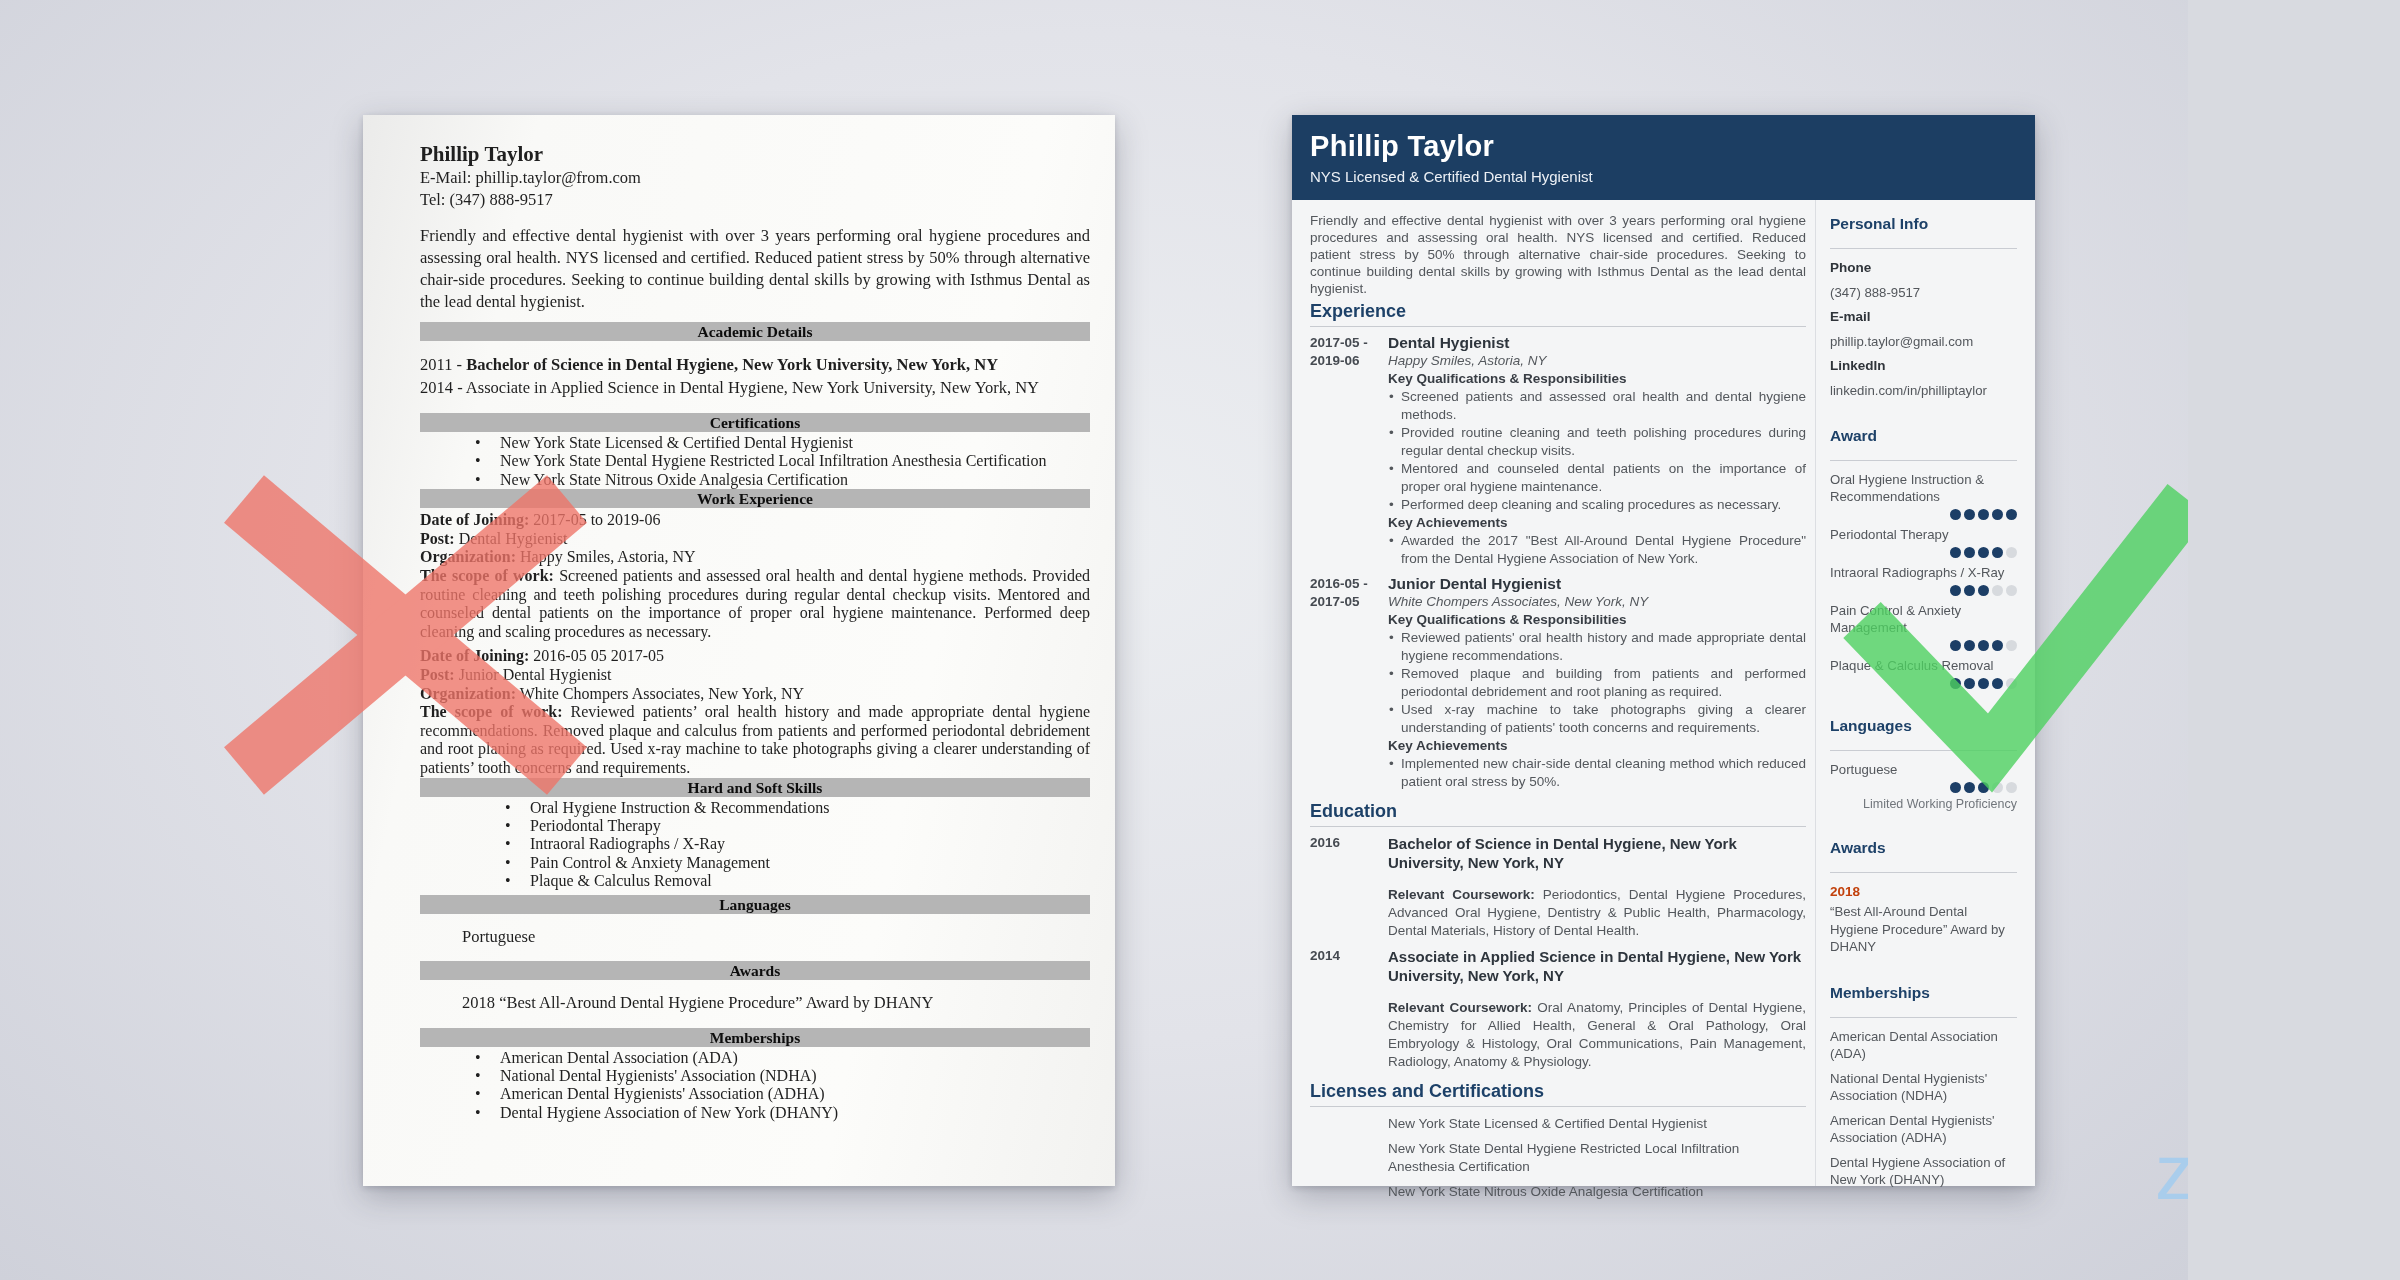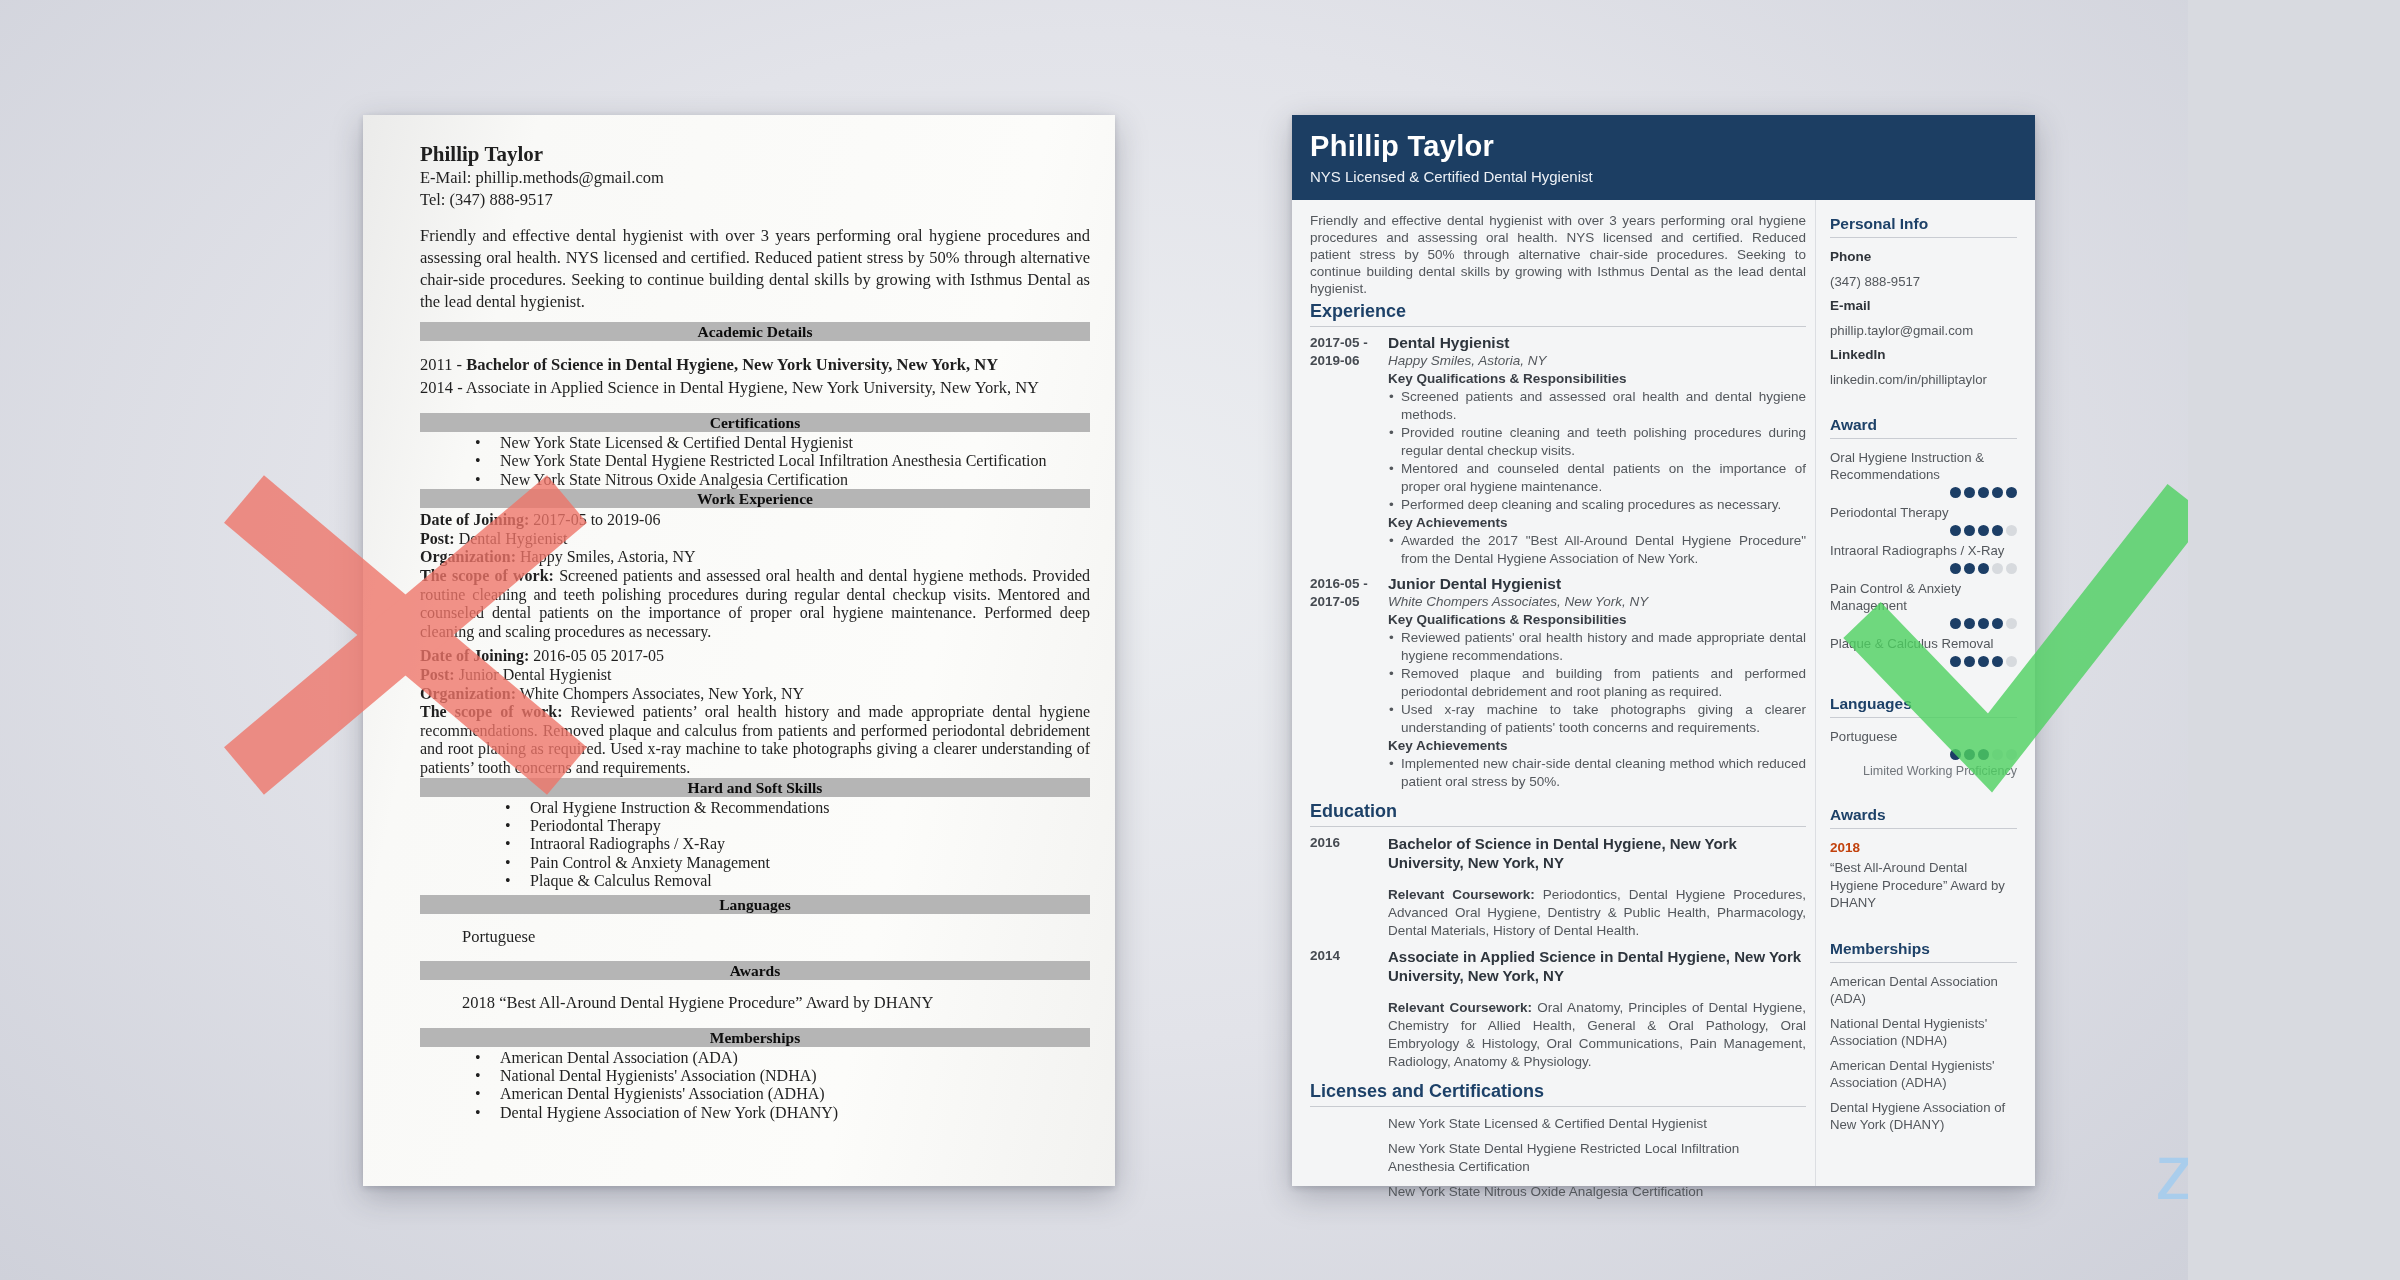--- a/index.html
+++ b/index.html
@@ -51,21 +51,21 @@
   .jbullet{position:relative;padding-left:13px;font-size:13.5px;color:#53575c;
     line-height:18px;text-align:justify;}
   .jbullet::before{content:"•";position:absolute;left:1px;top:0;color:#53575c;}
   .edegree{font-weight:bold;font-size:15px;color:#2e353d;line-height:19px;}
   .ecourse{font-size:13.5px;color:#53575c;line-height:18px;text-align:justify;margin-top:14px;}
   .ecourse b{color:#383d44;}
   .lic-items{padding-left:78px;margin-top:8px;}
   .lic{font-size:13.5px;color:#53575c;line-height:18px;margin-bottom:7px;}
   .rsidebar{position:absolute;left:538px;top:97px;width:187px;}
   .rsidebar h3{margin:28px 0 10px;font-size:15.5px;line-height:17px;color:#1d4168;
-    padding-bottom:5px;border-bottom:1px solid #c9ccd2;font-weight:bold;}
+    padding-bottom:16px;border-bottom:1px solid #c9ccd2;font-weight:bold;}
   .rsidebar h3.first{margin-top:3px;}
   .field{margin-bottom:7px;}
   .flabel{font-weight:bold;font-size:13.5px;color:#2f343a;line-height:17px;}
   .fvalue{font-size:13.2px;color:#53575c;line-height:17px;margin-top:8px;}
   .skill{margin-bottom:6px;}
   .slabel{font-size:13.2px;color:#53575c;line-height:17px;}
   .dots{text-align:right;margin:4px 0 6px;line-height:11px;}
   .dot{display:inline-block;width:11px;height:11px;border-radius:50%;margin-left:3px;background:#d7dade;}
   .dot.filled{background:#1c3e66;}
   .slevel{text-align:right;font-size:12.5px;color:#70757b;margin-top:-2px;}
@@ -77,21 +77,21 @@
   .zety{position:absolute;left:2155px;top:1133px;z-index:3;font-family:"Liberation Sans",sans-serif;
     font-size:78px;line-height:78px;color:#a9cdec;letter-spacing:1px;}
 </style>
 </head>
 <body>
 
 <div id="canvas">
 
   <article class="paper paper-left">
     <div class="lname">Phillip Taylor</div>
-    <div class="lcontact">E-Mail: phillip.methods@gmail.com</div>
+    <div class="lcontact">E-Mail: phillip.taylor@from.com</div>
     <div class="lcontact">Tel: (347) 888-9517</div>
 
     <p class="lpara">Friendly and effective dental hygienist with over 3 years performing oral hygiene procedures and assessing oral health. NYS licensed and certified. Reduced patient stress by 50% through alternative chair-side procedures. Seeking to continue building dental skills by growing with Isthmus Dental as the lead dental hygienist.</p>
 
     <div class="lbar mt-acadbar">Academic Details</div>
     <div class="lacad mt-acad"><span>2011 - </span><b>Bachelor of Science in Dental Hygiene, New York University, New York, NY</b></div>
     <div class="lacad"><span>2014 - </span><span>Associate in Applied Science in Dental Hygiene, New York University, New York, NY</span></div>
 
     <div class="lbar mt-certbar">Certifications</div>
     <ul class="llist certs">

